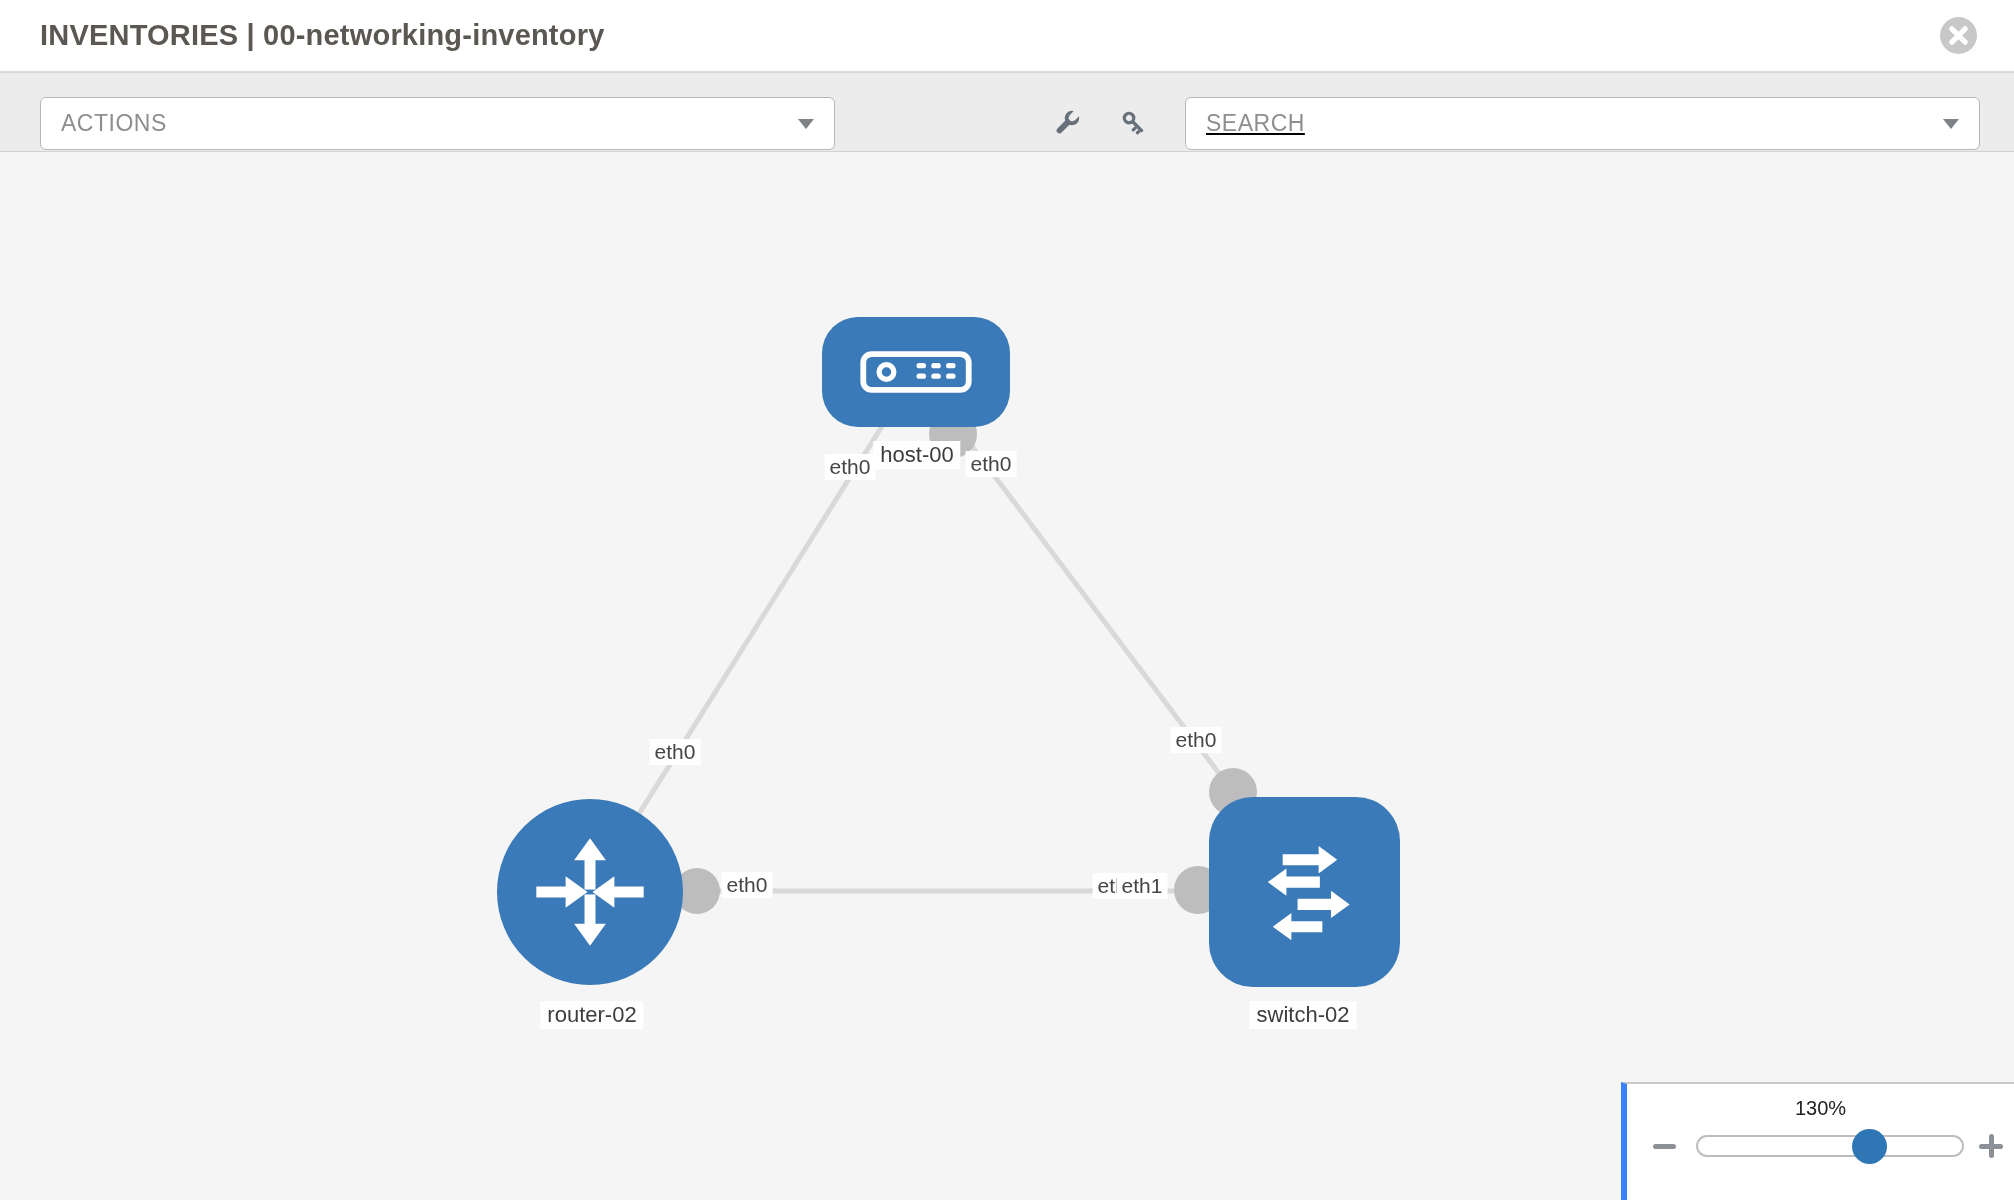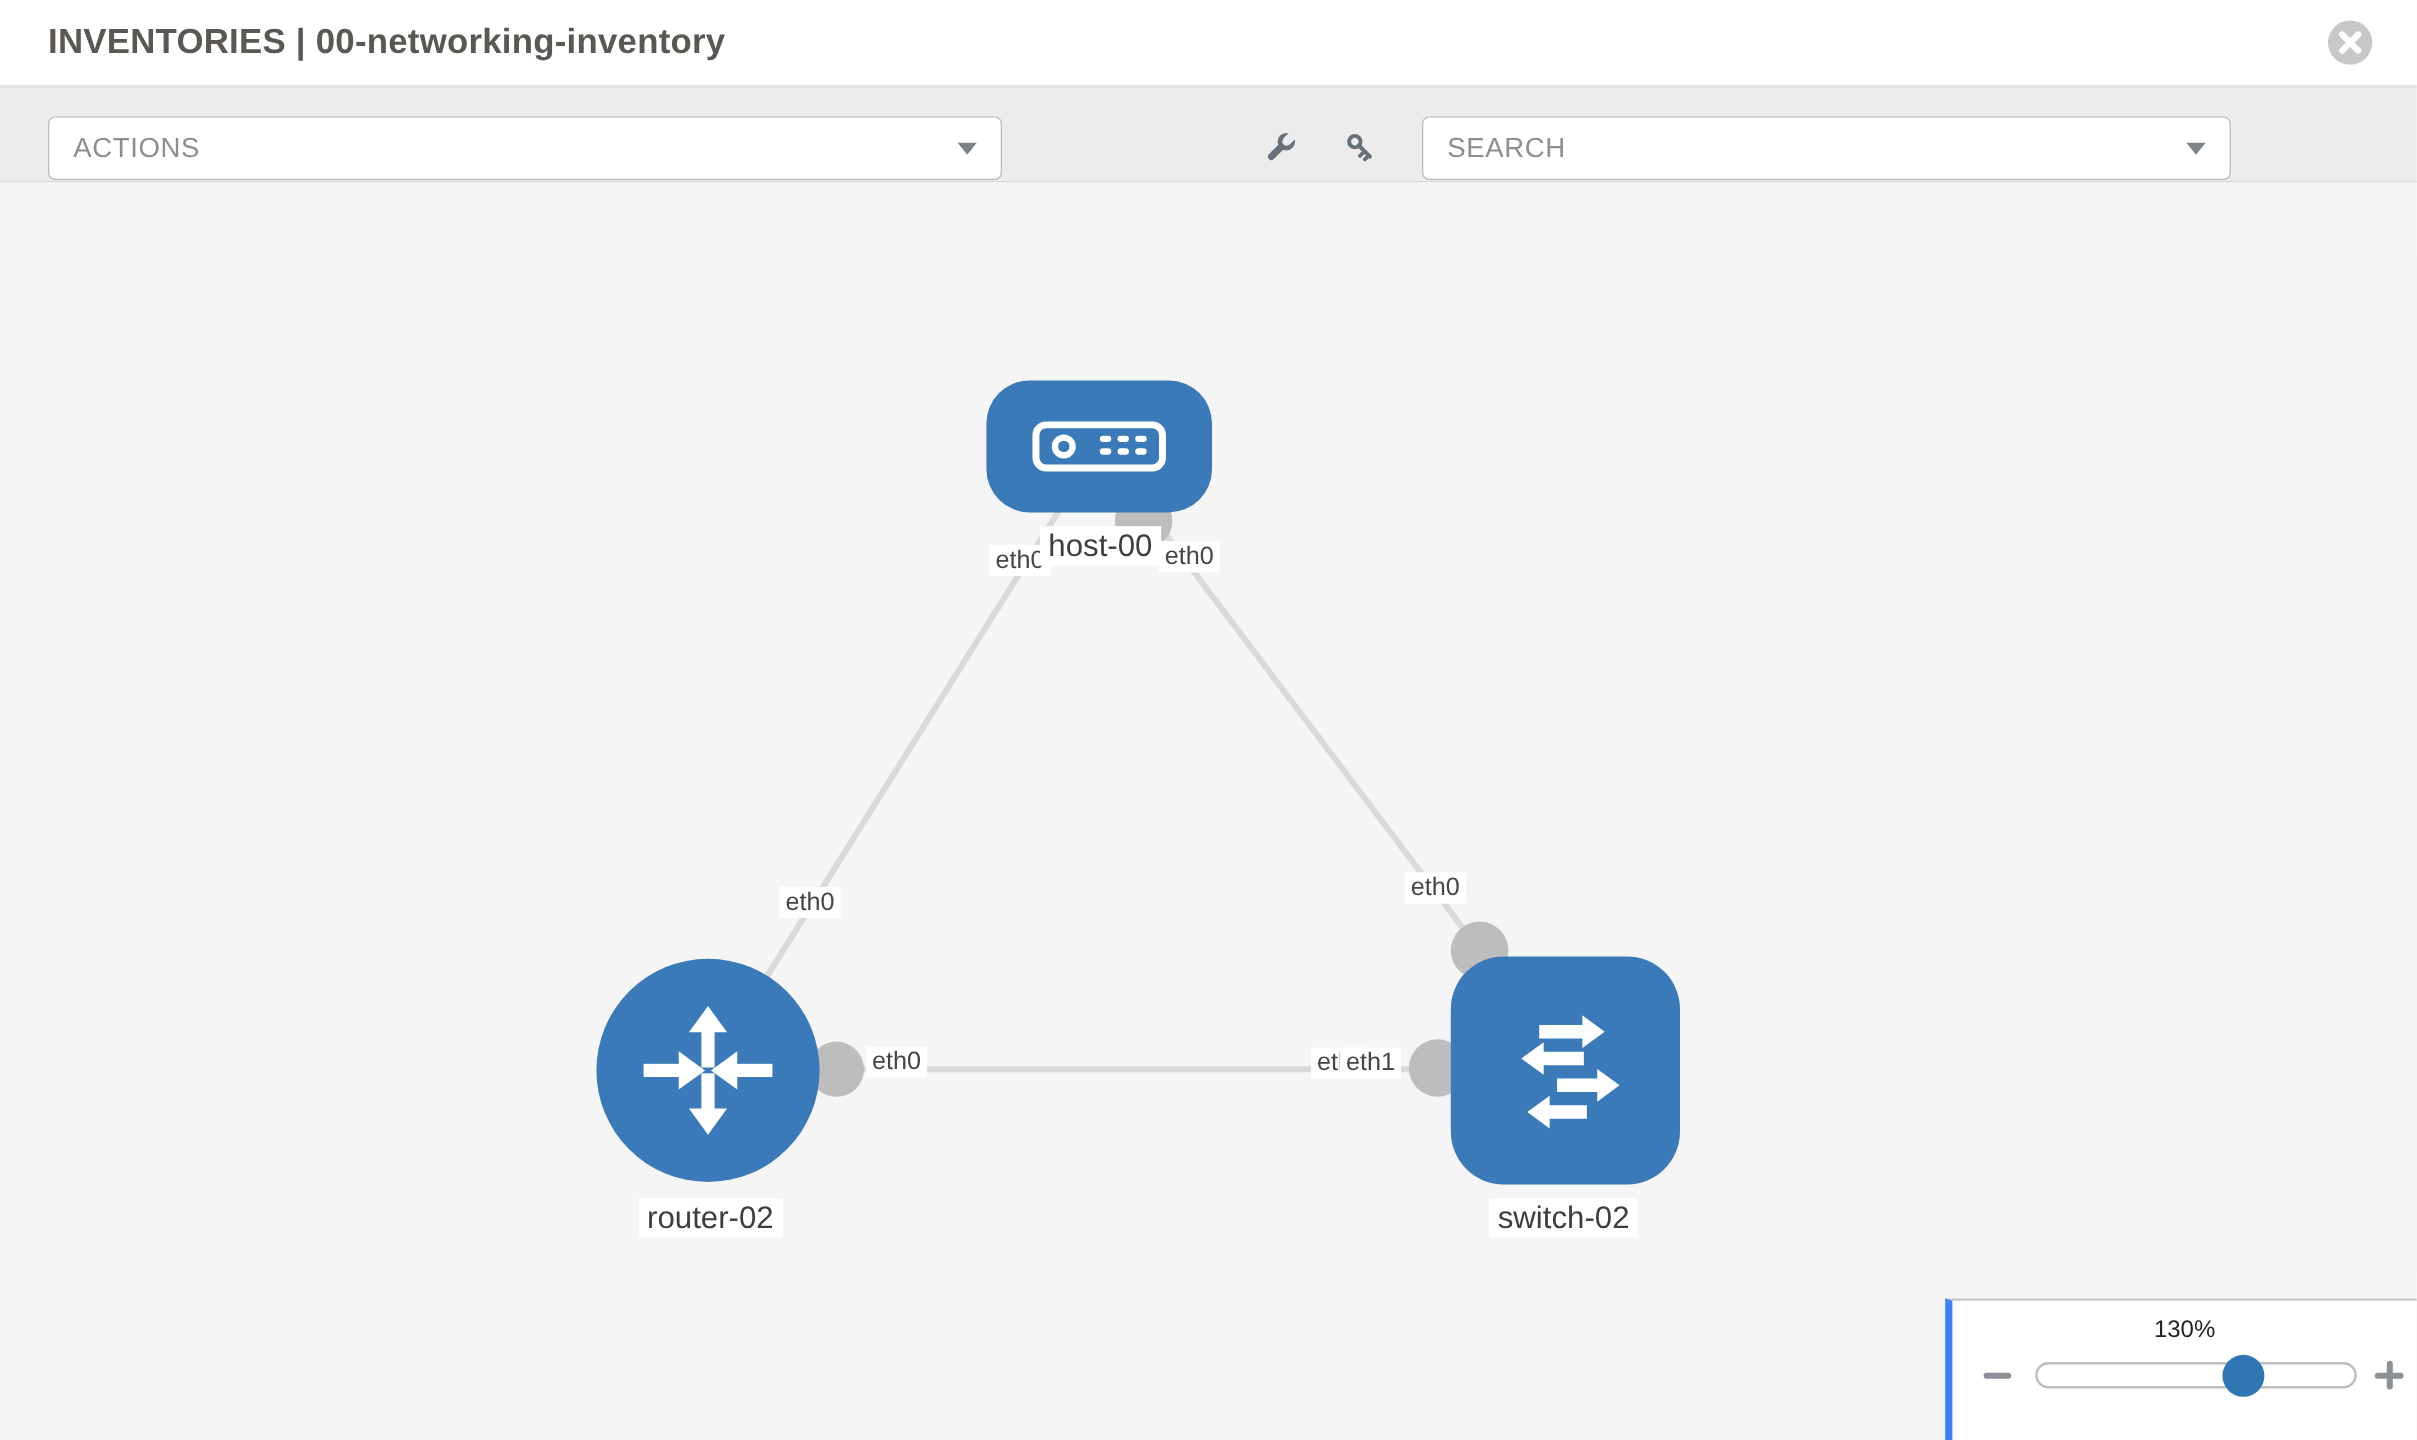--- a/index.html
+++ b/index.html
@@ -23,35 +23,35 @@
   .header { position:absolute; left:0; top:0; width:2014px; height:72px; background:#fff; border-bottom:1px solid #dcdcdc; }
   .page-title { position:absolute; left:40px; top:0; height:88px; line-height:71px; font-size:29px; font-weight:bold; color:var(--title-color); letter-spacing:0.2px; }
   .close-btn { position:absolute; left:1940px; top:17px; width:37px; height:37px; border-radius:50%; background:#c8c8c8; cursor:pointer; display:flex; align-items:center; justify-content:center; }
 
   
   .toolbar { position:absolute; left:0; top:72px; width:2014px; height:80px; background:var(--toolbar-bg); border-top:1px solid #d6d6d6; border-bottom:1px solid #d2d2d2; }
   .select { position:absolute; top:24px; height:53px; background:#fff; border:1px solid var(--ui-border); border-radius:6px; display:flex; align-items:center; cursor:pointer; }
   .select .sel-label { padding-left:20px; font-size:23px; color:var(--select-text); letter-spacing:0.5px; }
   .caret { position:absolute; right:20px; top:50%; margin-top:-5px; width:0; height:0; border-left:8px solid transparent; border-right:8px solid transparent; border-top:10px solid #7d8287; }
   .select-actions { left:40px; width:795px; }
-  .select-search { left:1185px; width:674px; }
+  .select-search { left:1185px; width:795px;text-decoration:underline; }
   .tool-icon { position:absolute; top:24px; width:44px; height:52px; display:flex; align-items:center; justify-content:center; cursor:pointer; }
   .tool-icon.wrench { left:1045px; }
   .tool-icon.key { left:1112px; }
 
   
   .canvas { position:absolute; left:0; top:152px; width:2014px; height:1048px; background:var(--canvas-bg); }
   .links-svg { position:absolute; left:0; top:0; }
   .node { position:absolute; background:var(--node-blue); display:flex; align-items:center; justify-content:center; cursor:pointer; z-index:2; }
   .node-host { left:822px; top:165px; width:188px; height:110px; border-radius:36px; }
   .node-router { left:497px; top:647px; width:186px; height:186px; border-radius:50%; }
   .node-switch { left:1209px; top:645px; width:191px; height:190px; border-radius:44px; }
 
   .chip { position:absolute; transform:translate(-50%,-50%); background:#fff; white-space:nowrap; z-index:3; }
-  .chip-lg { font-size:26px; color:var(--chip-text); padding:1px 7px; }
+  .chip-lg { font-size:22px; color:var(--chip-text); padding:1px 7px; }
   .chip-sm { font-size:21px; color:#454545; padding:1px 5px; }
 
   
   .zoom-panel { position:absolute; left:1621px; top:1082px; width:393px; height:118px; background:#fff; border-left:6px solid #3b82f6; border-top:2px solid #c9c9c9; z-index:5; }
   .zoom-level { position:absolute; left:0; top:13px; width:100%; text-align:center; font-size:20px; color:#222; }
   .zoom-minus { position:absolute; left:24px; top:49px; width:26px; height:26px; display:flex; align-items:center; justify-content:center; cursor:pointer; }
   .minus-bar { width:23px; height:5px; border-radius:2.5px; background:#8b9196; }
   .zoom-plus { position:absolute; left:351px; top:49px; width:26px; height:26px; cursor:pointer; }
   .plus-h { position:absolute; left:1px; top:10.5px; width:24px; height:5px; border-radius:2.5px; background:#8b9196; }
   .plus-v { position:absolute; left:10.5px; top:1px; width:5px; height:24px; border-radius:2.5px; background:#8b9196; }

